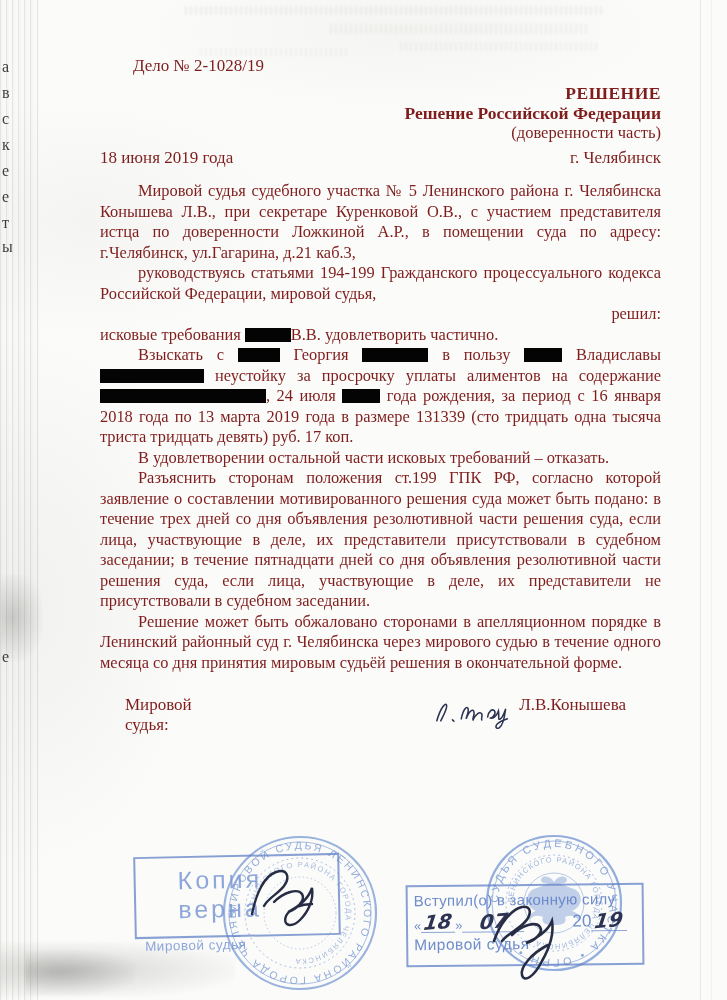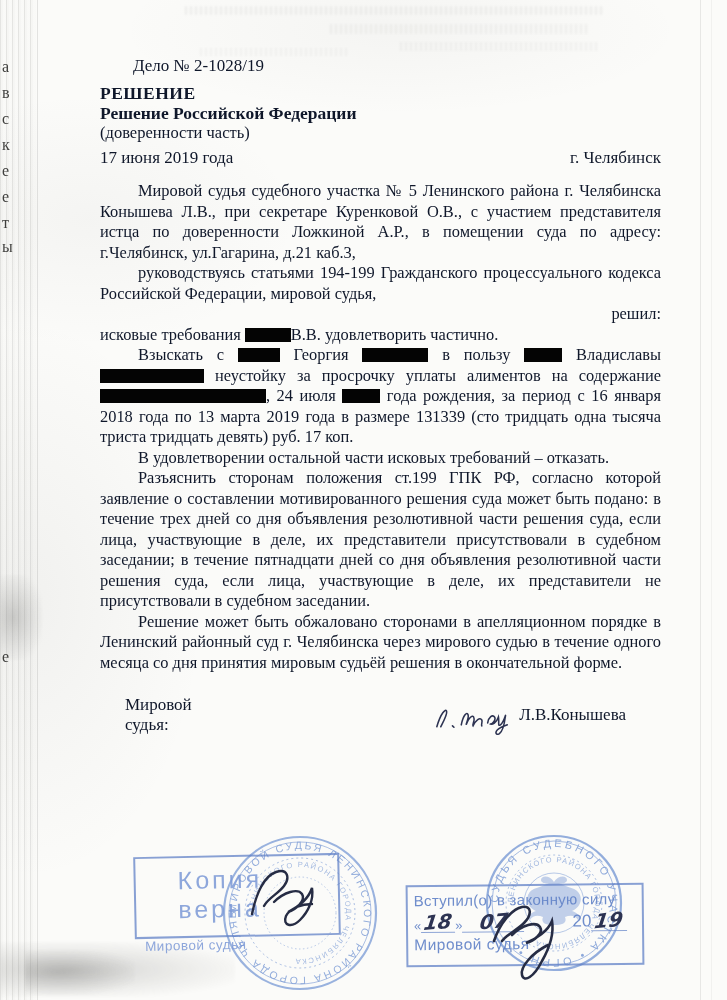--- a/index.html
+++ b/index.html
@@ -17,33 +17,33 @@
     background:repeating-linear-gradient(90deg, rgba(95,95,92,.14) 0 1px, rgba(170,170,165,.06) 1px 3px, rgba(210,210,205,.03) 3px 6px);
     filter:blur(.4px);}
   .fold-line{position:absolute;left:37px;top:0;width:1px;height:1000px;background:rgba(60,60,60,.12);}
   .right-line{position:absolute;left:700px;top:0;width:1px;height:1000px;background:rgba(60,60,60,.10);}
   .right-line2{position:absolute;left:711px;top:0;width:1px;height:1000px;background:rgba(60,60,60,.05);}
   .smudge{position:absolute;filter:blur(1.2px);pointer-events:none;}
   .smudge-noise{background:repeating-linear-gradient(90deg, rgba(110,110,108,.28) 0 2px, transparent 2px 5px);}
   .blob{background:radial-gradient(ellipse at 30% 50%, rgba(80,80,78,.45), rgba(120,120,118,.18) 55%, transparent 80%);}
   .margin-letter{position:absolute;left:2px;font-size:16px;color:#3f3f3d;font-family:"Liberation Serif",serif;}
   
-  .content{position:absolute;left:100px;top:0;width:561px;color:#0f172a;}
+  .content{position:absolute;left:100px;top:0;width:561px;color:#7f1d1d;}
   .case-number{margin-top:56px;margin-left:33px;font-size:17px;}
-  .title-block{text-align:left;margin-top:7px;line-height:20px;}
+  .title-block{text-align:right;margin-top:7px;line-height:20px;}
   .t-main{font-weight:bold;font-size:17.5px;letter-spacing:.5px;}
   .t-sub{font-weight:bold;font-size:17.5px;}
   .t-note{font-size:16.5px;}
   .date-row{display:flex;justify-content:space-between;margin-top:5px;font-size:17px;}
   .paras{margin-top:13px;}
   .paras p{margin:0;font-size:16.4px;line-height:20.5px;text-align:justify;text-indent:38px;}
   .paras p.noindent{text-indent:0;}
   .paras p.center{text-align:right;text-indent:0;}
   .redact{display:inline-block;height:14px;background:#040404;transform:translateY(2px);}
-  .sign-row{display:flex;align-items:center;margin-top:22px;font-size:17px;}
+  .sign-row{display:flex;align-items:flex-start;margin-top:22px;font-size:17px;}
   .sign-label{margin-left:25px;}
   .sign-svg{margin-left:192px;margin-bottom:-6px;}
   .judge-name{margin-left:auto;margin-right:35px;}
   
   .stamp-rect{position:absolute;border:2px solid rgba(97,129,199,.75);color:rgba(99,131,200,.92);}
   .copy-stamp{left:134px;top:855px;width:202px;height:78px;transform:rotate(-1.2deg);
     color:rgba(122,152,214,.85);}
   .copy-title{font-family:"Liberation Sans",sans-serif;font-size:25px;letter-spacing:3px;margin:8px 0 0 42px;}
   .copy-sub{font-family:"Liberation Sans",sans-serif;font-size:13.5px;margin:14px 0 0 8px;letter-spacing:.5px;}
   .force-stamp{left:406px;top:884px;width:234px;height:78px;transform:rotate(-.6deg);
@@ -86,21 +86,21 @@
     </div>
 
   <div class="content">
     <div class="case-number">Дело № 2-1028/19</div>
     <div class="title-block">
       <div class="t-main">РЕШЕНИЕ</div>
       <div class="t-sub">Решение Российской Федерации</div>
       <div class="t-note">(доверенности часть)</div>
     </div>
     <div class="date-row">
-      <span>17 июня 2019 года</span>
+      <span>18 июня 2019 года</span>
       <span>г. Челябинск</span>
     </div>
     <div class="paras" id="paras">
         <p>Мировой судья судебного участка № 5 Ленинского района г. Челябинска Конышева Л.В., при  секретаре Куренковой О.В., с участием представителя истца по доверенности Ложкиной А.Р., в помещении суда по адресу: г.Челябинск, ул.Гагарина, д.21 каб.3,</p>
         <p>руководствуясь статьями 194-199 Гражданского процессуального кодекса Российской Федерации, мировой судья,</p>
         <p class="center">решил:</p>
         <p class="noindent">исковые требования <span class="redact" style="width: 46px;"></span>В.В. удовлетворить частично.</p>
         <p>Взыскать с <span class="redact" style="width: 42px;"></span> Георгия <span class="redact" style="width: 66px;"></span> в пользу <span class="redact" style="width: 38px;"></span> Владиславы <span class="redact" style="width: 104px;"></span> неустойку за просрочку уплаты алиментов на содержание <span class="redact" style="width: 166px;"></span>, 24 июля <span class="redact" style="width: 38px;"></span> года рождения, за период с 16 января 2018 года по 13 марта 2019 года в размере  131339 (сто тридцать одна тысяча триста тридцать девять) руб. 17 коп.</p>
         <p>В удовлетворении  остальной части исковых требований – отказать.</p>
         <p>Разъяснить сторонам положения ст.199 ГПК РФ, согласно которой заявление о составлении мотивированного решения суда может быть подано: в течение трех дней со дня объявления резолютивной части решения суда, если лица, участвующие в деле, их представители присутствовали в судебном заседании; в течение пятнадцати дней со дня объявления резолютивной части решения суда, если лица, участвующие в деле, их представители не присутствовали в судебном заседании.</p>

